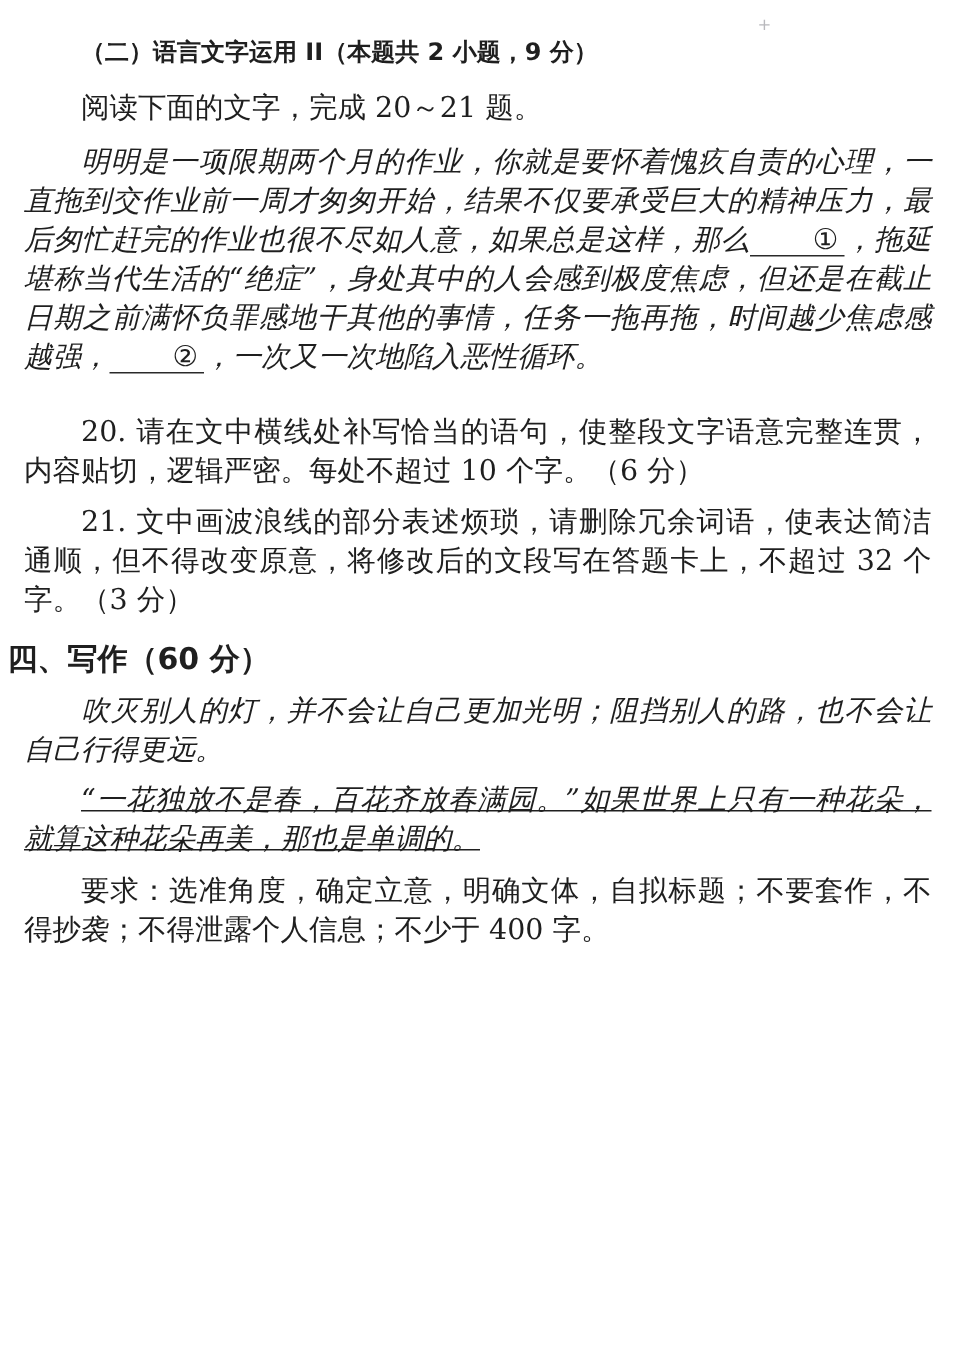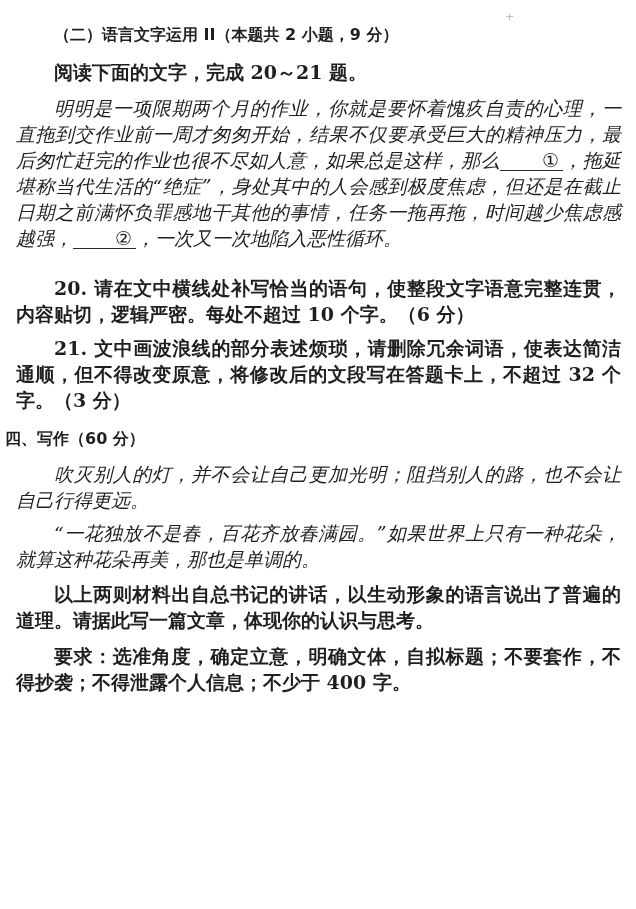--- a/index.html
+++ b/index.html
@@ -32,46 +32,45 @@
   .sec-heading {
     font-family: "DejaVu Sans", "Liberation Sans", sans-serif;
     font-weight: bold;
     font-size: 16px;
     margin: 0 0 11px 0;
     padding-left: 38px;
   }
   .big-heading {
     font-family: "DejaVu Sans", "Liberation Sans", sans-serif;
     font-weight: bold;
-    font-size: 16px;
+    font-size: 20px;
     margin: 13px 0 9px -11px;
   }
   p {
     margin: 0;
     text-align: justify;
   }
   .indent { text-indent: 2em; }
   .song {
     font-family: "DejaVu Serif", "Liberation Serif", serif;
     font-style: normal;
-    font-weight: bold;
   }
   .kai {
     
     font-family: "DejaVu Serif", "Liberation Serif", serif;
     font-style: italic;
   }
   .intro       { margin-bottom: 10px; }
   .passage-p1  { margin-bottom: 24px; }
   .passage-p2  { margin-bottom: 7px; }
   .q20         { margin-bottom: 8px; }
   .q21         { margin-bottom: 0; }
   .q22         { margin-bottom: 11px; }
   .material-1  { margin-bottom: 7px; }
-  .material-2  { margin-bottom: 9px; }
+  .material-2  { margin-bottom: 9px; text-decoration: underline; }
   .explanation { margin-bottom: 10px; }
   .blank {
     display: inline-block;
     min-width: 54px;
     text-align: center;
     border-bottom: 1.5px solid #2a2a2a;
     font-style: normal;
     line-height: 20px;
     vertical-align: baseline;
     padding: 0 4px;
@@ -95,17 +94,16 @@
 
   <p class="song indent q21">21. 文中画波浪线的部分表述烦琐，请删除冗余词语，使表达简洁通顺，但不得改变原意，将修改后的文段写在答题卡上，不超过 32 个字。（3 分）</p>
 
   <div class="big-heading">四、写作（60 分）</div>
 
 
   <p class="kai indent material-1">吹灭别人的灯，并不会让自己更加光明；阻挡别人的路，也不会让自己行得更远。</p>
 
   <p class="kai indent material-2">“一花独放不是春，百花齐放春满园。”如果世界上只有一种花朵，就算这种花朵再美，那也是单调的。</p>
 
-  <p class="song indent explanation">以上两则材料出自总书记的讲话，以生动形象的语言说出了普遍的道理。请据此写一篇文章，体现你的认识与思考。</p>
 
   <p class="song indent requirements">要求：选准角度，确定立意，明确文体，自拟标题；不要套作，不得抄袭；不得泄露个人信息；不少于 400 字。</p>
 
 </div>
 
 </body></html>

